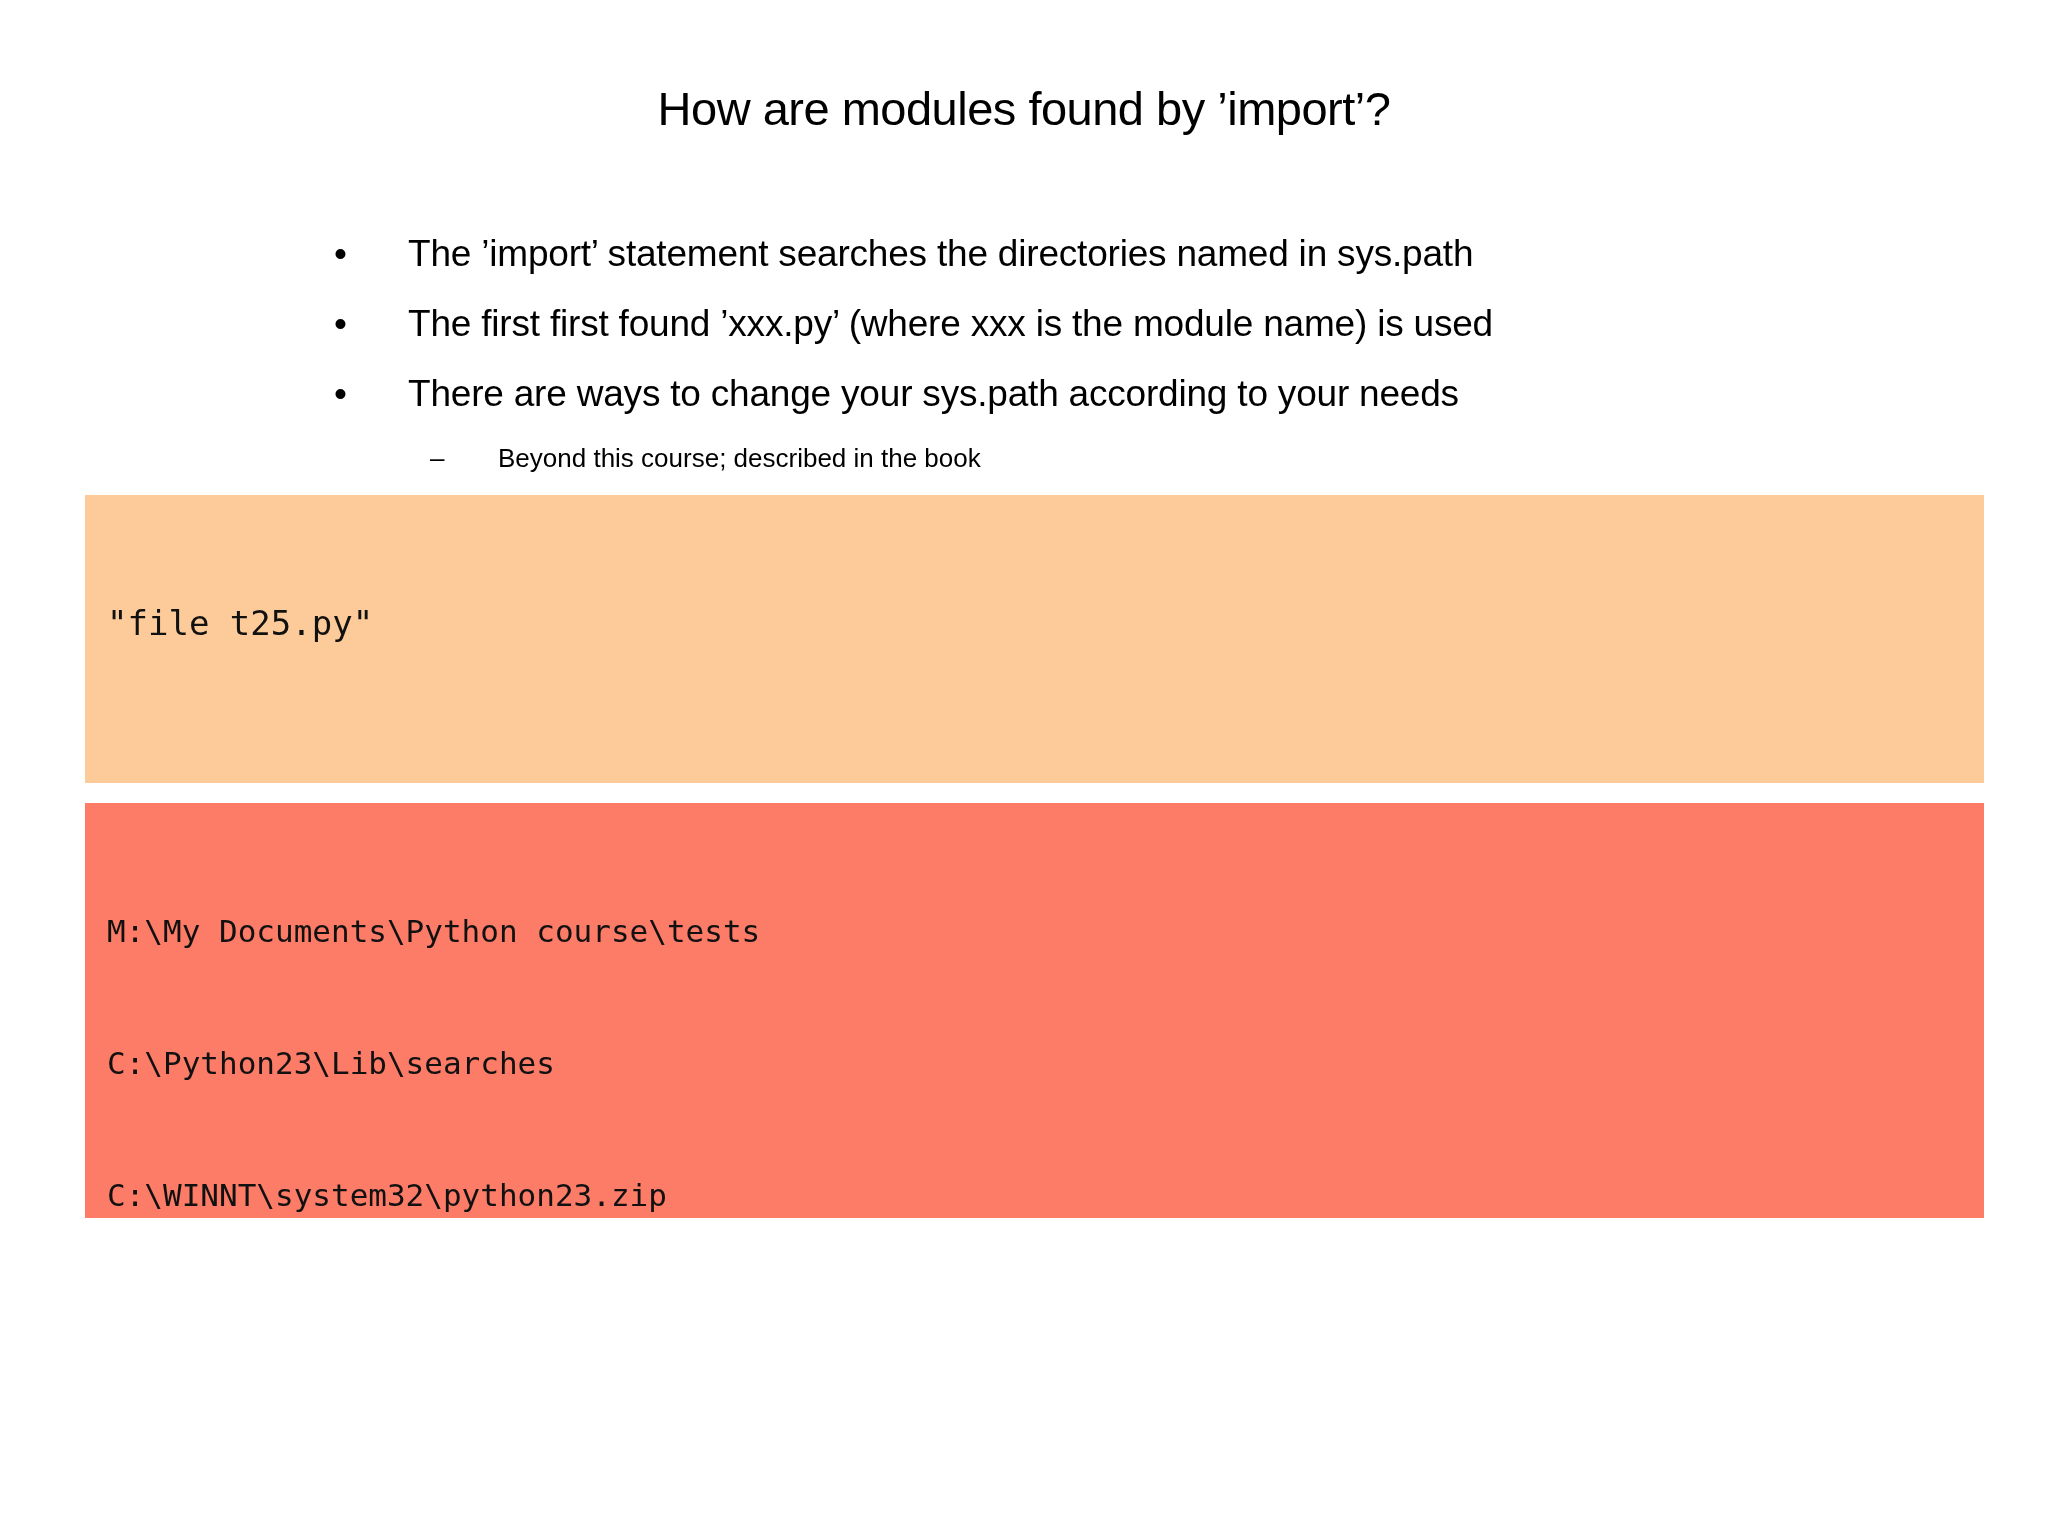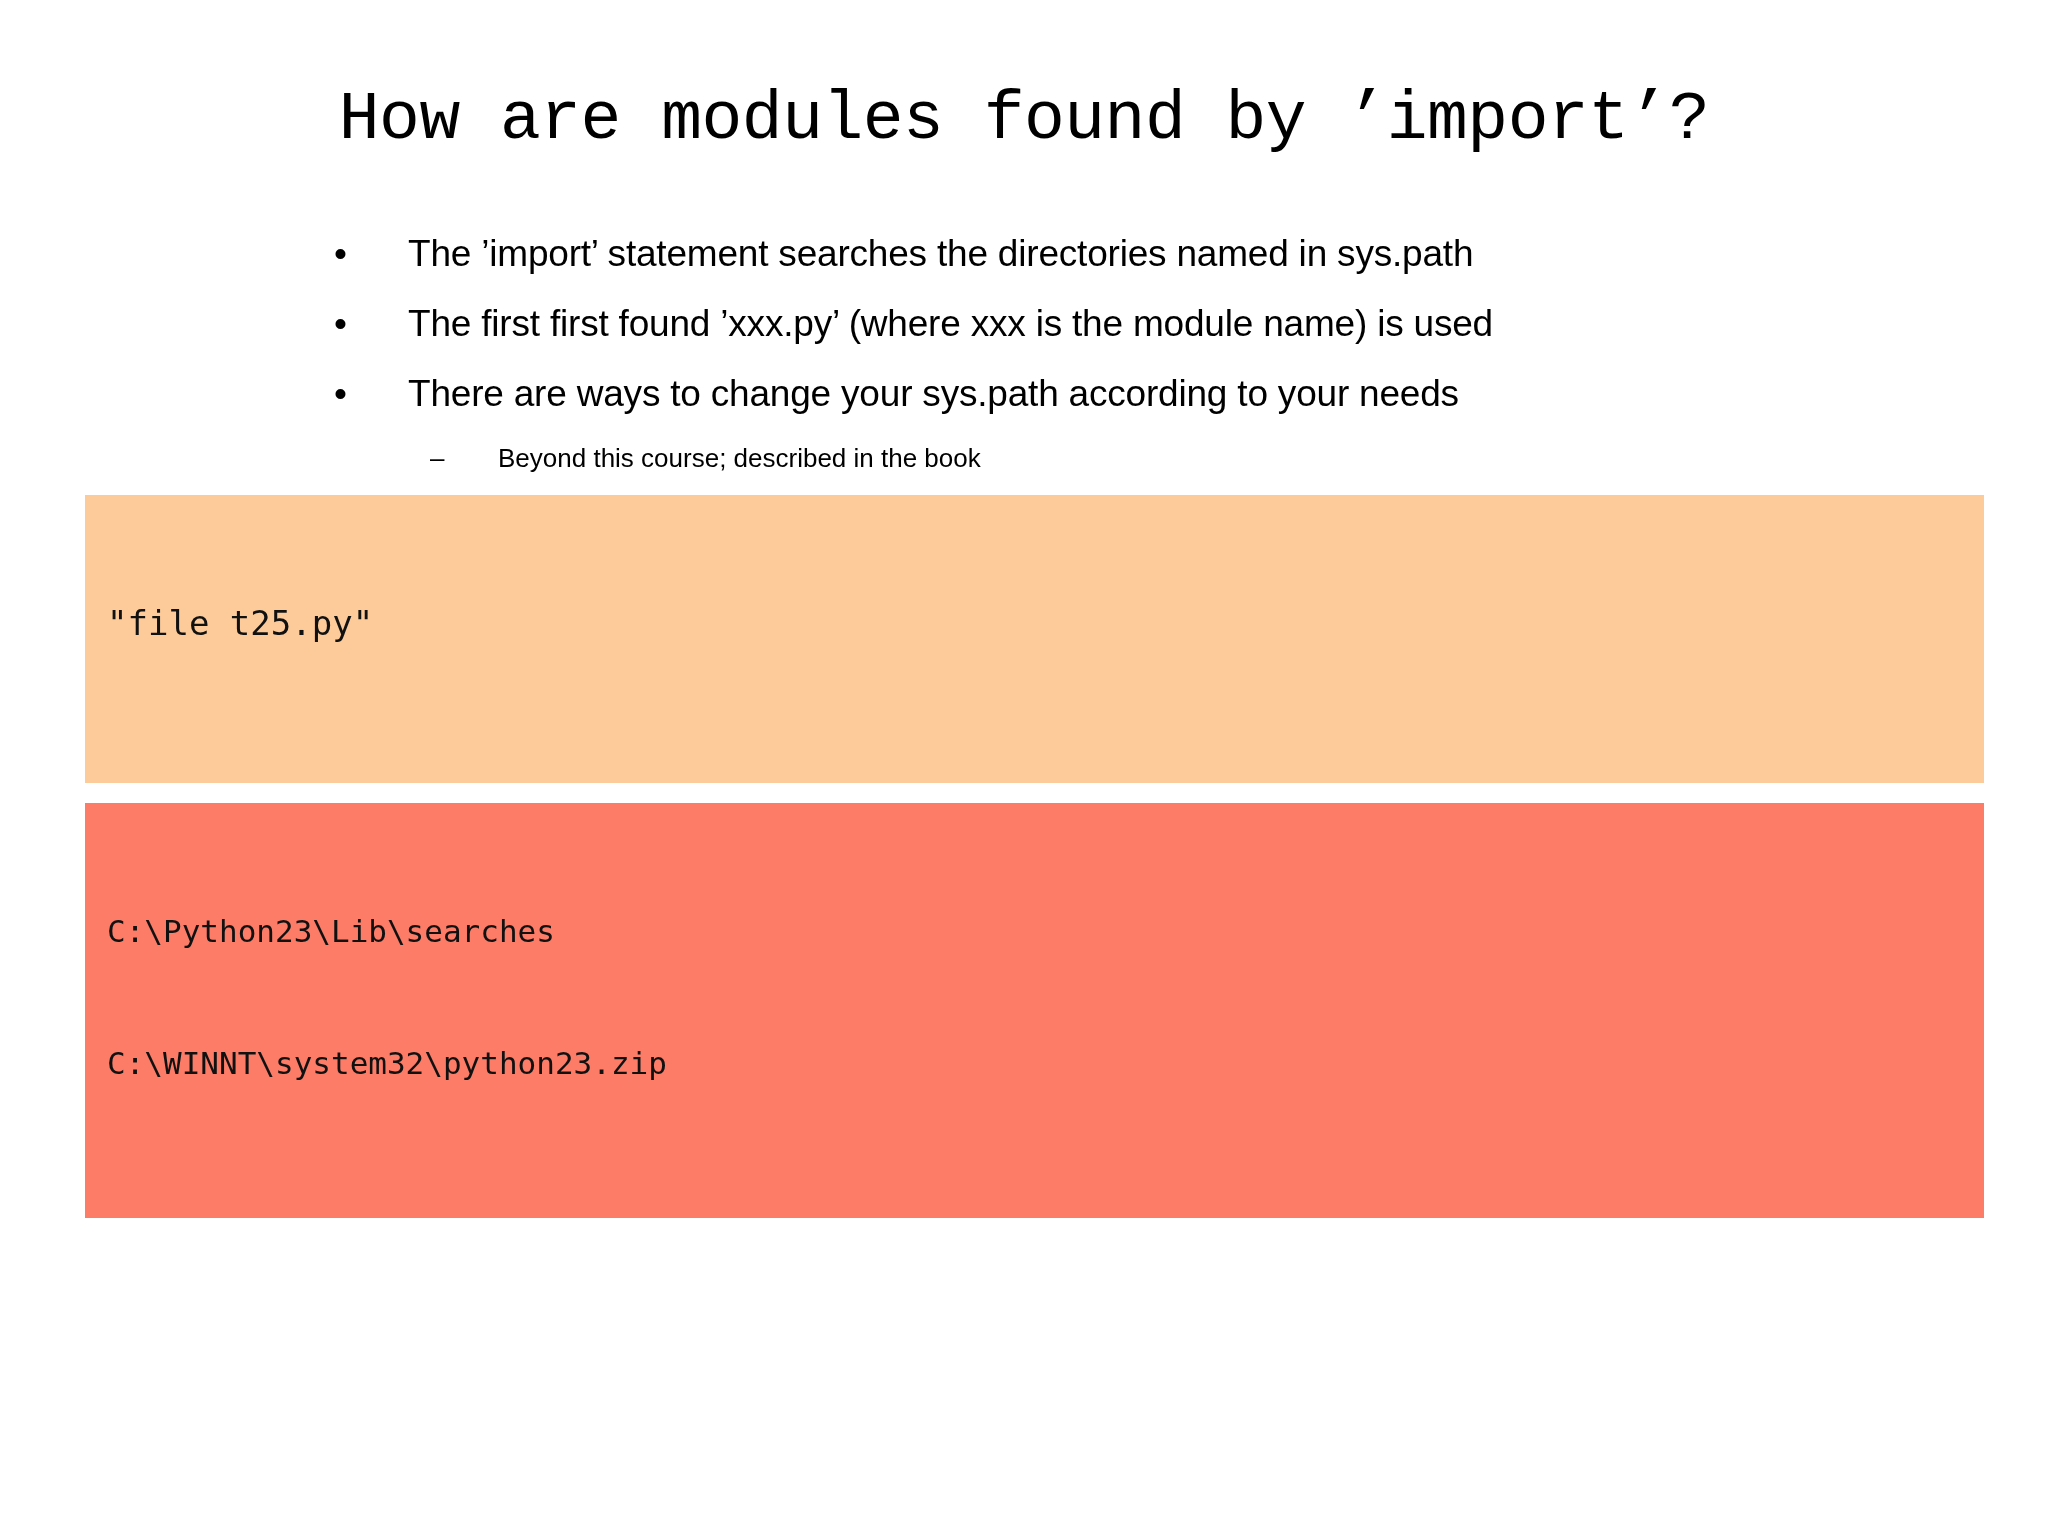--- a/index.html
+++ b/index.html
@@ -23,22 +23,22 @@
     background: #ffffff;
   }
 
   
   .slide-title {
     position: absolute;
     left: 0;
     top: 84px;
     width: 2048px;
     text-align: center;
-    font-family: Liberation Mono, monospace;
-    font-size: 68px;
+    font-family: Liberation Sans, sans-serif;
+    font-size: 47px;
     line-height: 1.06;
     font-weight: 400;
     letter-spacing: -0.5px;
     color: #000000;
     white-space: nowrap;
   }
 
   
   .bullet-list {
     position: absolute;
@@ -157,20 +157,21 @@
   <div id="source-panel" class="code-panel" style="background: rgb(253, 203, 153);">
     <span class="code-line">"file t25.py"</span>
     <span class="code-line blank"></span>
     
     
     
     
   </div>
 
   <div id="output-panel" class="code-panel" style="background: rgb(252, 124, 104);">
+    <span class="code-line">M:\My Documents\Python course\tests</span>
     <span class="code-line">C:\Python23\Lib\searches</span>
     <span class="code-line">C:\WINNT\system32\python23.zip</span>
     
     
     
     
     
     
   </div>
 

